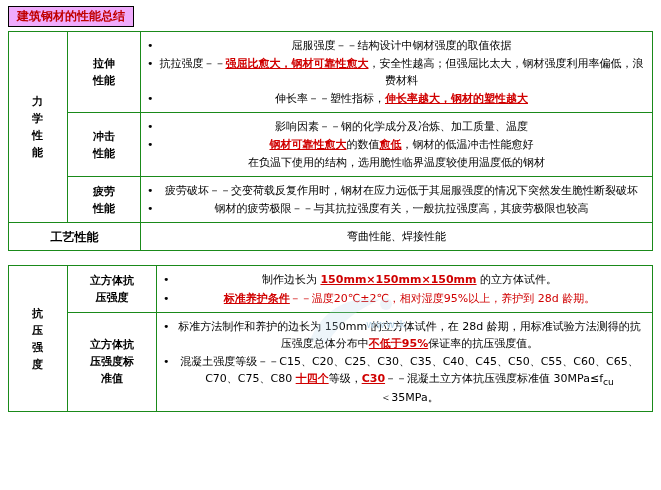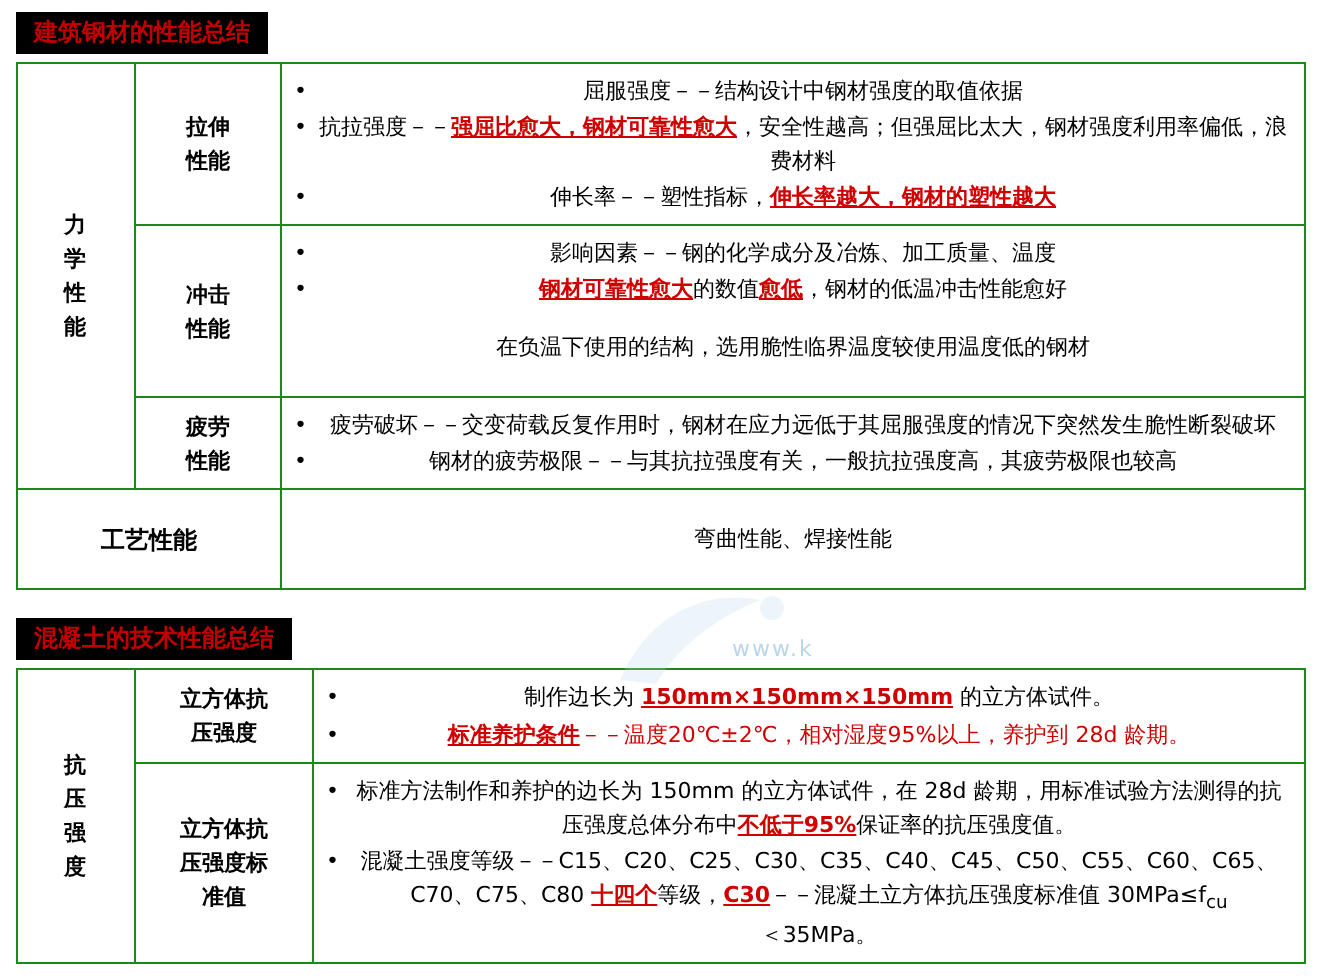--- a/index.html
+++ b/index.html
@@ -41,21 +41,21 @@
     letter-spacing: 1px;
     pointer-events: none;
   }
   .section-title {
     display: inline-block;
     border: 1px solid #000;
     padding: 3px 8px 4px 8px;
     font-weight: bold;
     font-size: 12px;
     color: #c00000;
-    background: #000000;
+    background: #f0abfc;
     margin-bottom: 4px;
   }
   table.main {
     border-collapse: collapse;
     width: 645px;
     table-layout: fixed;
   }
   table.main td {
     border: 1px solid #1a8a1a;
     vertical-align: middle;
@@ -88,21 +88,21 @@
     padding-left: 10px;
     margin: 1px 0;
   }
   .li::before {
     content: "\2022";
     position: absolute;
     left: 0;
     top: 0;
     color: #000;
   }
-  .plain { margin: 12px 0; }
+  .plain { margin: 1px 0; }
   .red { color: #d00000; }
   .redbu { color: #d00000; font-weight: bold; text-decoration: underline; }
   .gap { height: 14px; }
   .title-wrap { line-height: 1; }
 </style>
 </head>
 <body>
 
 <div class="page">
 
@@ -140,23 +140,20 @@
       <td class="sub" colspan="2" style="width:106px;font-size:12px;">工艺性能</td>
       <td class="body">
         <div class="plain">弯曲性能、焊接性能</div>
       </td>
     </tr>
   </tbody>
     </table>
 
   <div class="gap"></div>
 
-  <div class="title-wrap">
-    <span class="section-title">混凝土的技术性能总结</span>
-  </div>
 
   <table class="main">
     <tbody>
         <tr>
       <td class="cat" rowspan="2">抗<br>压<br>强<br>度</td>
       <td class="sub wide">立方体抗<br>压强度</td>
       <td class="body">
         <div class="li">制作边长为 <span class="redbu">150mm×150mm×150mm</span> 的立方体试件。</div>
         <div class="li red"><span class="redbu">标准养护条件</span><span class="red">－－温度20℃±2℃，相对湿度95%以上，养护到 28d 龄期。</span></div>
       </td>

